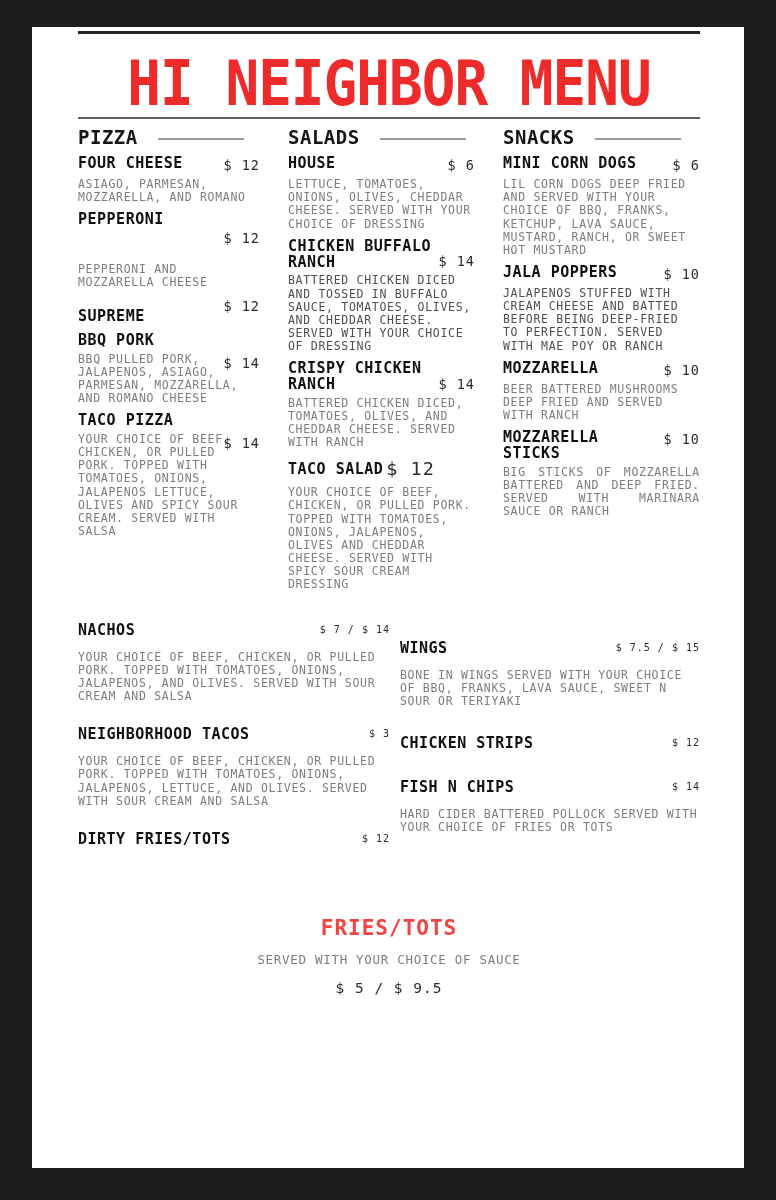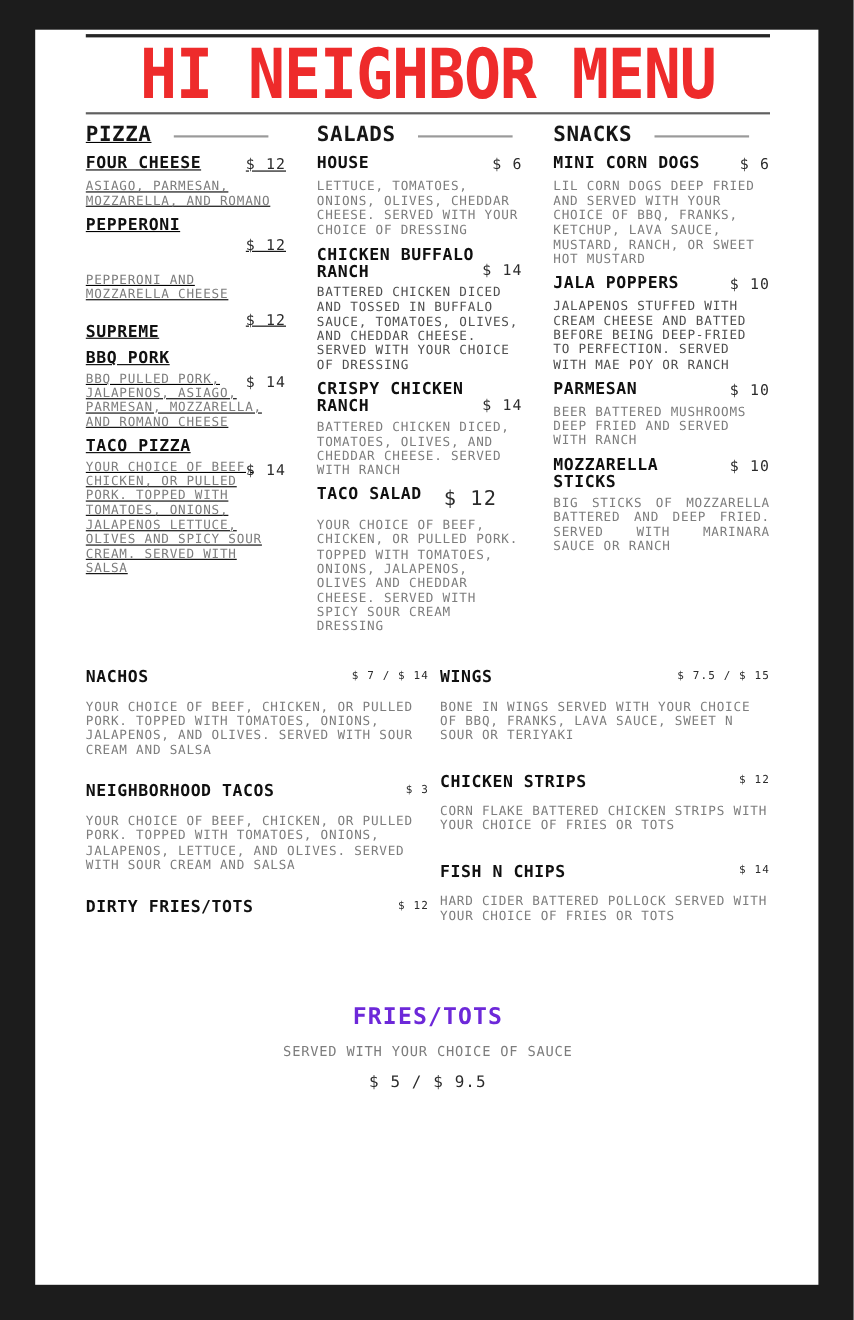--- a/index.html
+++ b/index.html
@@ -15,21 +15,21 @@
     width:712px;height:1141px;
     background:#ffffff;
     box-sizing:border-box;
     padding:4px 44px 0 46px;
     overflow:hidden;
   }
   
   .masthead{
     border-top:3px solid #262626;
     border-bottom:2px solid #606060;
-    padding:6px 0 4px;
+    padding:21px 0 4px;
   }
   .page-title{
     margin:0;
     font-weight:bold;
     font-size:56px;
     line-height:58px;
     letter-spacing:-1px;
     text-align:center;
     color:#ee2b2b;
     transform:scaleY(1.12);
@@ -42,28 +42,28 @@
     font-weight:bold;font-size:19px;line-height:1;
     letter-spacing:.5px;color:#161616;
     margin:0 0 9px;
   }
   .section-head .rule{
     flex:1;max-width:86px;height:2px;
     background:#9a9a9a;margin-left:20px;margin-top:2px;
   }
   
   .menu-columns{display:flex;justify-content:space-between;margin-top:9px;}
-  .col-pizza{width:182px;text-decoration:underline;}
+  .col-pizza{width:182px;}
   .col-salads{width:187px;}
   .col-snacks{width:197px;}
   
   .item{margin-bottom:8px;position:relative;}
   .item-head{display:flex;justify-content:space-between;align-items:flex-start;gap:6px;}
   .item-head.head-bottom{align-items:flex-end;}
-  .item-head.head-flush{justify-content:flex-start;align-items:flex-start;gap:20px;}
+  .item-head.head-flush{justify-content:flex-start;align-items:center;gap:3px;}
   .item-title{
     margin:0;font-weight:bold;font-size:15px;line-height:1.06;
     letter-spacing:.5px;color:#101010;
   }
   .item-price{
     font-size:13.5px;line-height:1.35;letter-spacing:1px;
     color:#2b2b2b;white-space:nowrap;
   }
   .price-md{font-size:10px;}
   .price-lg{font-size:18.5px;letter-spacing:1px;}
@@ -76,25 +76,25 @@
   }
   .desc-dark{color:#4f4f4f;}
   .desc-justify{text-align:justify;}
   .desc-gap{margin-top:15px;}
   
   .foodies{margin-top:24px;}
   .foodies-cols{display:flex;justify-content:space-between;margin-top:13px;}
   .fcol-left{width:312px;}
   .fcol-right{width:300px;}
   .foodies .item{margin-bottom:24px;}
-  .fcol-right .item{margin-bottom:28px;}
+  .fcol-right .item{margin-bottom:28px;margin-top:18px;}
   .foodies .item-desc{margin-top:12px;}
   
   .fries-tots{margin-top:44px;text-align:center;}
-  .ft-title{margin:0;font-weight:bold;font-size:21px;letter-spacing:1px;color:#6d28d9;}
+  .ft-title{margin:0;font-weight:bold;font-size:21px;letter-spacing:1px;color:#ef4444;}
   .ft-desc{margin:12px 0 0;font-size:12.5px;letter-spacing:.7px;color:#7d7d7d;}
   .ft-price{margin:13px 0 0;font-size:14.5px;letter-spacing:1px;color:#2b2b2b;}
 </style>
 </head>
 <body>
 
 <div class="page">
 
   <div class="masthead">
     <h1 class="page-title">HI NEIGHBOR MENU</h1>
@@ -196,21 +196,21 @@
       <div class="item">
         <div class="item-head">
           <h3 class="item-title">JALA POPPERS</h3>
           <span class="item-price">$ 10</span>
         </div>
         <p class="item-desc desc-dark">JALAPENOS STUFFED WITH CREAM CHEESE AND BATTED BEFORE BEING DEEP-FRIED TO PERFECTION. SERVED WITH MAE POY OR RANCH</p>
       </div>
 
       <div class="item">
         <div class="item-head">
-          <h3 class="item-title">PARMESAN</h3>
+          <h3 class="item-title">MOZZARELLA</h3>
           <span class="item-price">$ 10</span>
         </div>
         <p class="item-desc">BEER BATTERED MUSHROOMS DEEP FRIED AND SERVED WITH RANCH</p>
       </div>
 
       <div class="item">
         <div class="item-head">
           <h3 class="item-title">MOZZARELLA STICKS</h3>
           <span class="item-price">$ 10</span>
         </div>
@@ -256,21 +256,20 @@
             <span class="item-price price-md">$ 7.5 / $ 15</span>
           </div>
           <p class="item-desc">BONE IN WINGS SERVED WITH YOUR CHOICE OF BBQ, FRANKS, LAVA SAUCE, SWEET N SOUR OR TERIYAKI</p>
         </div>
 
         <div class="item">
           <div class="item-head">
             <h3 class="item-title">CHICKEN STRIPS</h3>
             <span class="item-price price-md">$ 12</span>
           </div>
-          <p class="item-desc">CORN FLAKE BATTERED CHICKEN STRIPS WITH YOUR CHOICE OF FRIES OR TOTS</p>
         </div>
 
         <div class="item">
           <div class="item-head">
             <h3 class="item-title">FISH N CHIPS</h3>
             <span class="item-price price-md">$ 14</span>
           </div>
           <p class="item-desc">HARD CIDER BATTERED POLLOCK SERVED WITH YOUR CHOICE OF FRIES OR TOTS</p>
         </div>
       </div>

